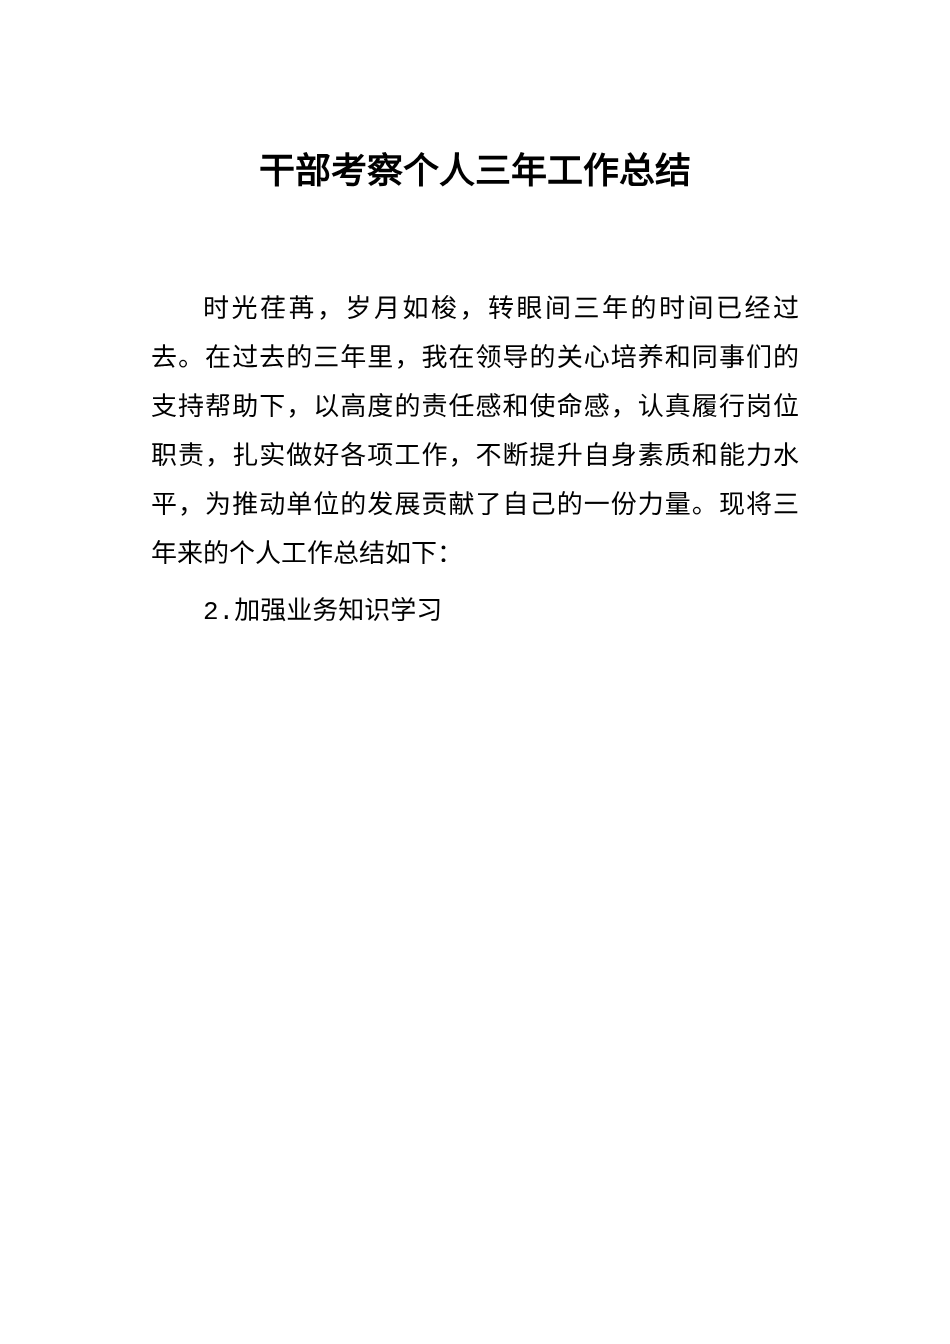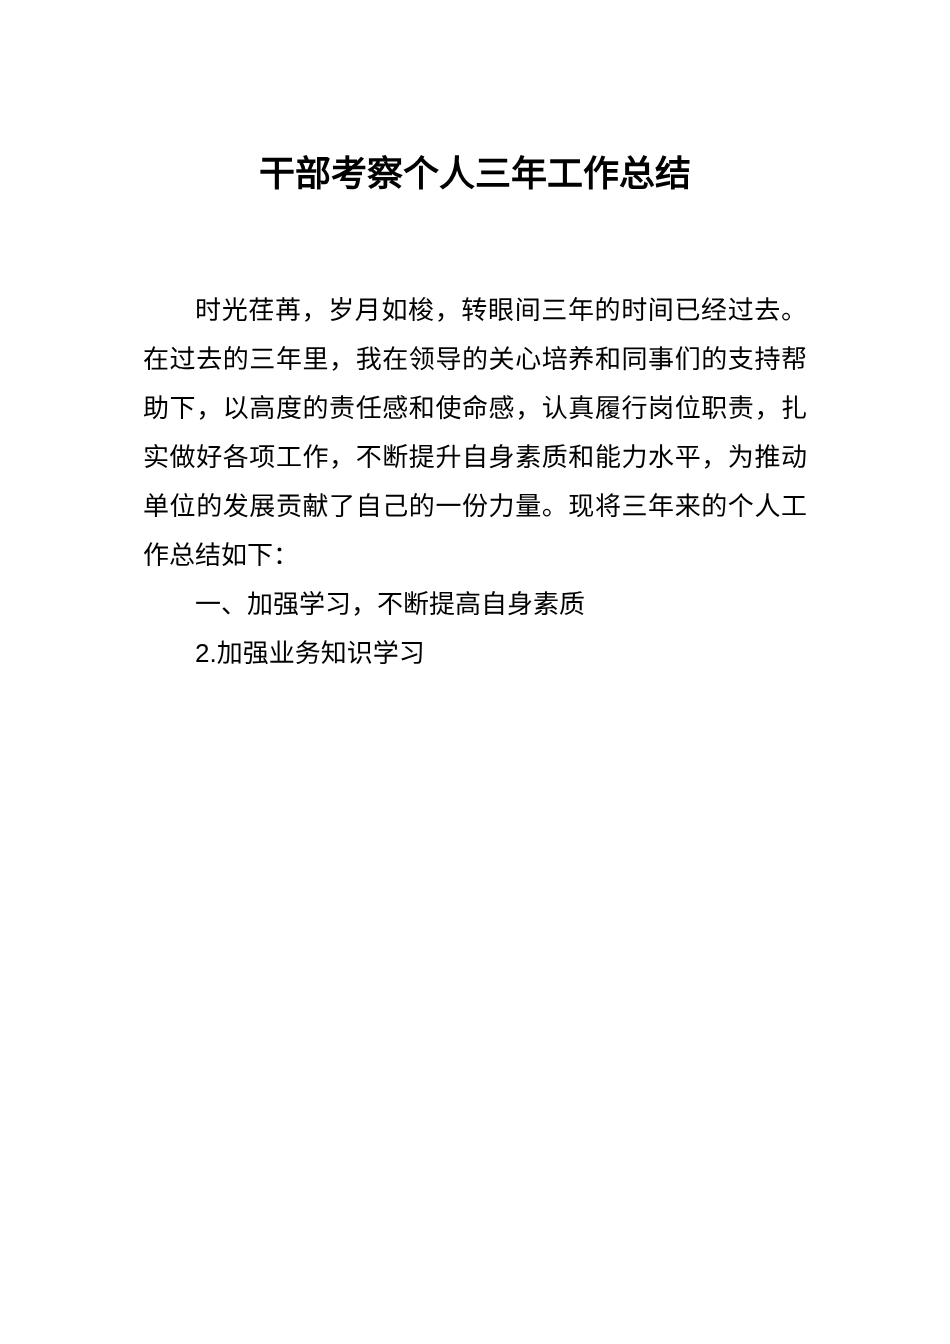--- a/index.html
+++ b/index.html
@@ -9,21 +9,21 @@
     background: #ffffff;
   }
   .page {
     position: relative;
     width: 950px;
     height: 1040px;
     margin: 0 auto;
     background: #ffffff;
     color: #000000;
     overflow: hidden;
-    font-family: Liberation Sans, sans-serif;
+    font-family: Liberation Mono, monospace;
   }
   .doc-title {
     margin: 0;
     padding-top: 150px;
     text-align: center;
     font-size: 36px;
     font-weight: bold;
     line-height: 48px;
     letter-spacing: 0;
     color: #000000;
@@ -32,32 +32,31 @@
     box-sizing: content-box;
     width: 664px;
     margin: 88px 143px 0 143px;
     font-size: 26px;
     line-height: 49px;
     text-align: justify;
     text-justify: inter-ideograph;
     color: #000000;
   }
   .doc-body p.para {
-    margin: 0;
+    margin: 8px;
     padding: 0;
     text-indent: 2em;
     word-break: normal;
   }
 </style>
 </head>
 <body>
 
 <div class="page">
 
   <h1 class="doc-title">干部考察个人三年工作总结</h1>
 
   <div class="doc-body">
     <p class="para">时光荏苒，岁月如梭，转眼间三年的时间已经过去。在过去的三年里，我在领导的关心培养和同事们的支持帮助下，以高度的责任感和使命感，认真履行岗位职责，扎实做好各项工作，不断提升自身素质和能力水平，为推动单位的发展贡献了自己的一份力量。现将三年来的个人工作总结如下：</p>
-    <p class="para">一、加强学习，不断提高自身素质</p>
     <p class="para">2.加强业务知识学习</p>
   </div>
 
 </div>
 
 </body></html>

